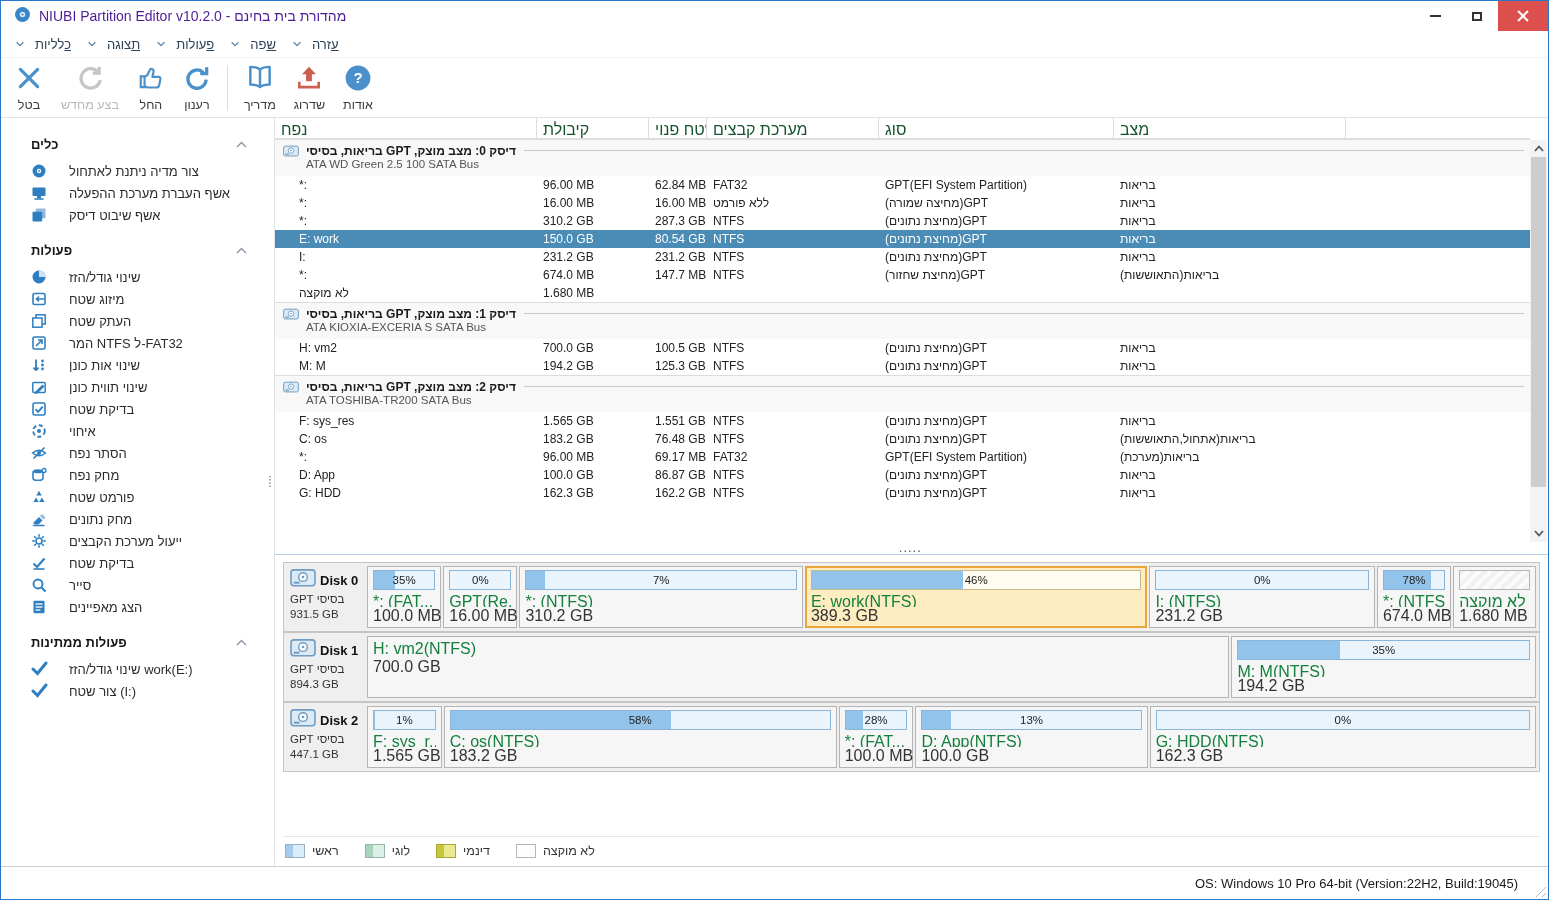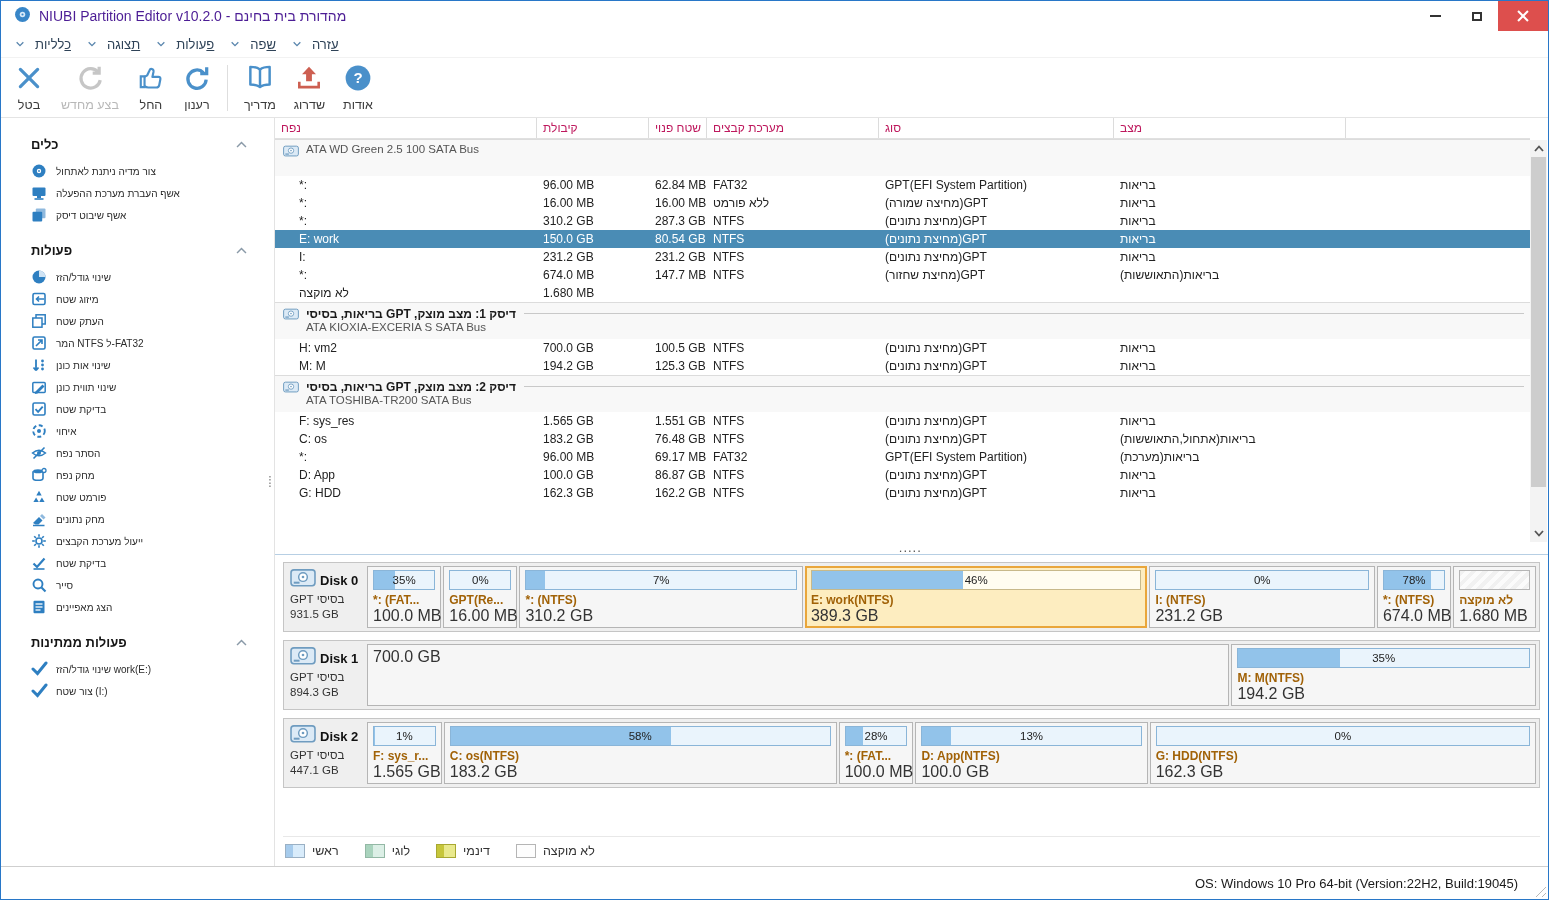--- a/index.html
+++ b/index.html
@@ -31,29 +31,29 @@
   .tbtn.disabled{color:#b8b8b8}
   .tsep{width:1px;height:46px;background:#dedede;margin:0 7px}
 
   .main{flex:1;display:flex;min-height:0}
 
   
   .sidebar{width:273px;flex:0 0 273px;padding-top:10px;position:relative;overflow:hidden}
   .section{margin-bottom:8px}
   .section-header{display:flex;align-items:center;justify-content:space-between;padding:7px 26px 7px 30px}
   .section-title{font-weight:bold;font-size:13px;color:#151515}
-  .side-item{display:flex;align-items:center;gap:9px;padding:0 10px 0 30px;font-size:10px;color:#2b2b2b;height:22px}
+  .side-item{display:flex;align-items:center;gap:22px;padding:0 10px 0 30px;font-size:13px;color:#2b2b2b;height:22px}
   .side-item .icn{width:16px;height:16px;flex:0 0 16px}
   .side-item .icn svg{display:block}
   .side-splitter{position:absolute;right:0;top:362px;color:#888;font-size:14px;line-height:5px;width:8px;text-align:center}
 
   
   .content{flex:1;display:flex;flex-direction:column;border-left:1px solid #e3e3e3;min-width:0}
   .table-area{height:437px;flex:0 0 437px;position:relative;border-bottom:1px solid #b7cfe4;padding-right:18px}
-  .thead{display:grid;grid-template-columns:262px 112px 58px 172px 235px 232px 1fr;height:21px;border-bottom:1px solid #e0e0e0;font-size:12px;color:#be185d}
+  .thead{display:grid;grid-template-columns:262px 112px 58px 172px 235px 232px 1fr;height:21px;border-bottom:1px solid #e0e0e0;font-size:16px;color:#14532d}
   .th{padding:3px 6px;border-right:1px solid #dcdcdc;white-space:nowrap;overflow:hidden}
   .th:last-child{border-right:none}
   .tbody{overflow:hidden}
   .grow{background:#f8f8f8;border-top:1px solid #dcdcdc;padding:3px 0 3px 8px;display:flex;gap:7px;height:37px}
   .grow .gicn{margin-top:1px}
   .gtext{flex:1;min-width:0}
   .gline1{display:flex;align-items:center;gap:8px;font-size:12px;font-weight:bold;color:#1a1a1a;height:15px}
   .gtitle{direction:rtl;white-space:nowrap}
   .grule{flex:1;height:1px;background:#c9c9c9;margin-right:6px}
   .gbus{font-size:11.5px;color:#555;height:14px;white-space:nowrap}
@@ -62,29 +62,29 @@
   .prow .c-vol{padding-left:24px}
   .prow.selected{background:#4a8cb5;color:#fff}
   .c-type,.c-status{direction:rtl;text-align:left}
   .vscroll{position:absolute;top:22px;right:1px;width:17px;height:402px;background:#f3f3f3;display:flex;flex-direction:column}
   .varrow{height:17px;flex:0 0 17px;display:flex;align-items:center;justify-content:center}
   .vthumb{height:330px;margin:0 1px;background:#cdcdcd}
   .tdots{position:absolute;bottom:1px;left:49%;font-size:13px;color:#555;letter-spacing:1px;line-height:10px}
 
   
   .disks-area{flex:1;padding:7px 8px 0;display:flex;flex-direction:column;min-height:0}
-  .dpanel{height:70px;flex:0 0 70px;border:1px solid #c5c5c5;background:#efefef;display:flex;margin-bottom:8px;padding:3px}
+  .dpanel{height:70px;flex:0 0 70px;border:1px solid #c5c5c5;background:#efefef;display:flex;padding:3px}
   .dlabel{width:80px;flex:0 0 80px;padding:2px 2px 2px 3px;font-size:11.5px;color:#333;line-height:15px}
   .dname-row{display:flex;align-items:center;gap:4px;font-size:13px;font-weight:bold;color:#111}
   .dparts{flex:1;display:flex;gap:2px;min-width:0}
   .part{border:1px solid #b5b5b5;background:#f6f6f6;padding:3px 5px 2px;display:flex;flex-direction:column;min-width:0}
   .bar{height:20px;border:1px solid #8ab5d8;background:#eaf4fc;position:relative;margin-bottom:3px;flex:0 0 20px}
   .fill{position:absolute;left:0;top:0;bottom:0;background:#92c3ea}
   .pct{position:absolute;left:0;top:0;right:0;bottom:0;display:flex;align-items:center;justify-content:center;font-size:11.5px;color:#222}
-  .pname{font-weight:bold;font-size:12px;color:#a16207;white-space:nowrap;overflow:hidden}
+  .pname{font-weight:normal;font-size:16px;color:#15803d;white-space:nowrap;overflow:hidden}
   .psize{font-size:16px;color:#333;white-space:nowrap}
   .part.selected{background:#fdedc0;border:2px solid #e9a63b;padding:2px 4px 1px}
   .part.selected .bar{background:#fffdf0;border-color:#c7b98a}
   .part.unalloc .bar{border:1px solid #b5b5b5;background:repeating-linear-gradient(135deg,#f1f1f1 0 4px,#fbfbfb 4px 8px)}
 
   
   .legend{display:flex;align-items:center;gap:26px;padding:7px 2px 8px;margin-top:auto;border-top:1px solid #e8e8e8}
   .litem{display:flex;align-items:center;gap:7px;font-size:12.5px;color:#333}
   .swatch{width:20px;height:14px;border:1px solid #9ab0c4;flex:0 0 20px}
   .swatch.primary{background:linear-gradient(90deg,#a6cbec 0 7px,#d9ecfb 7px)}
@@ -472,20 +472,24 @@
           </div>
         <div class="tbody" id="tbody">
             <div class="grow">
               <span class="gicn"><svg width="16" height="13" viewBox="0 0 18 14">
                   <rect x=".7" y="1" width="16.6" height="11" rx="2" fill="#dceaf6" stroke="#6f9cc0" stroke-width="1.1"></rect>
                   <circle cx="9" cy="6" r="3" fill="#fff" stroke="#6f9cc0" stroke-width="1"></circle>
                   <circle cx="9" cy="6" r=".9" fill="#6f9cc0"></circle>
                   <rect x="2.6" y="9.2" width="4" height="1.4" fill="#6f9cc0"></rect>
                 </svg></span>
               <div class="gtext">
+                <div class="gline1">
+                  <span class="gtitle">דיסק 0: מצב מוצק, GPT בריאות, בסיסי</span>
+                  <div class="grule"></div>
+                </div>
                 <div class="gbus">ATA WD Green 2.5 100 SATA Bus</div>
               </div>
             </div>
             <div class="prow">
               <div class="c-vol">*:</div>
               <div class="c-cap">96.00 MB</div>
               <div class="c-free">62.84 MB</div>
               <div class="c-fs">FAT32</div>
               <div class="c-type">GPT(EFI System Partition)</div>
               <div class="c-status">בריאות</div>
@@ -735,20 +739,21 @@
                     <circle cx="9" cy="6" r=".9" fill="#6f9cc0"></circle>
                     <rect x="2.6" y="9.2" width="4" height="1.4" fill="#6f9cc0"></rect>
                   </svg></span>
                 <span>Disk 1</span>
               </div>
               <div>GPT בסיסי</div>
               <div>894.3 GB</div>
             </div>
             <div class="dparts">
               <div class="part" style="flex: 74.4 1 0px;">
+                <div class="pname">H: vm2(NTFS)</div>
                 <div class="psize">700.0 GB</div>
               </div>
               <div class="part" style="flex: 25.6 1 0px;">
                 <div class="bar">
                   <div class="fill" style="width: 35%;"></div>
                   <div class="pct">35%</div>
                 </div>
                 <div class="pname">M: M(NTFS)</div>
                 <div class="psize">194.2 GB</div>
               </div>

